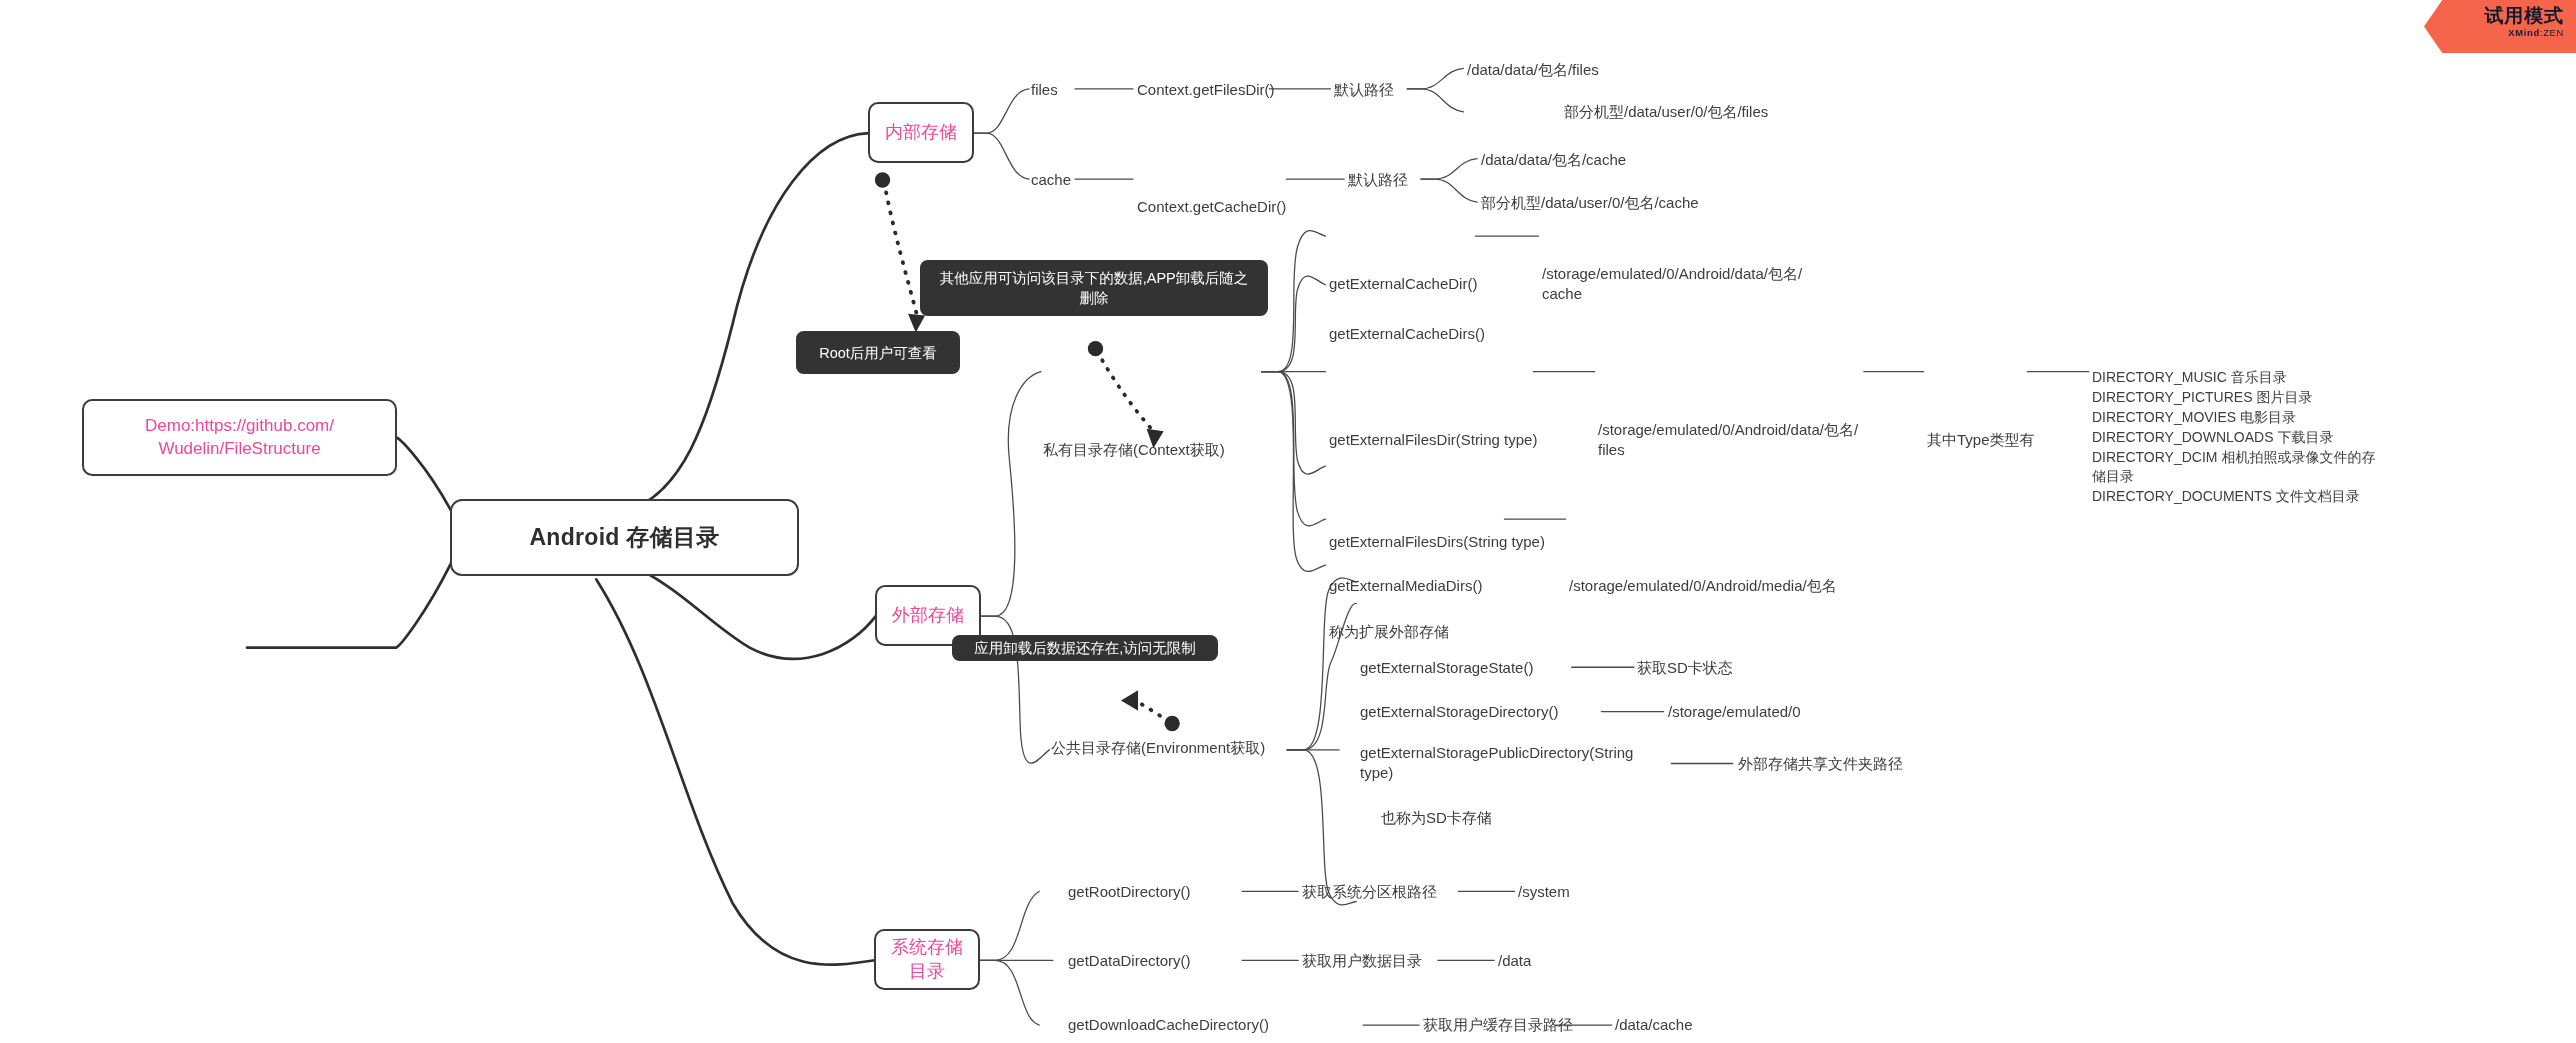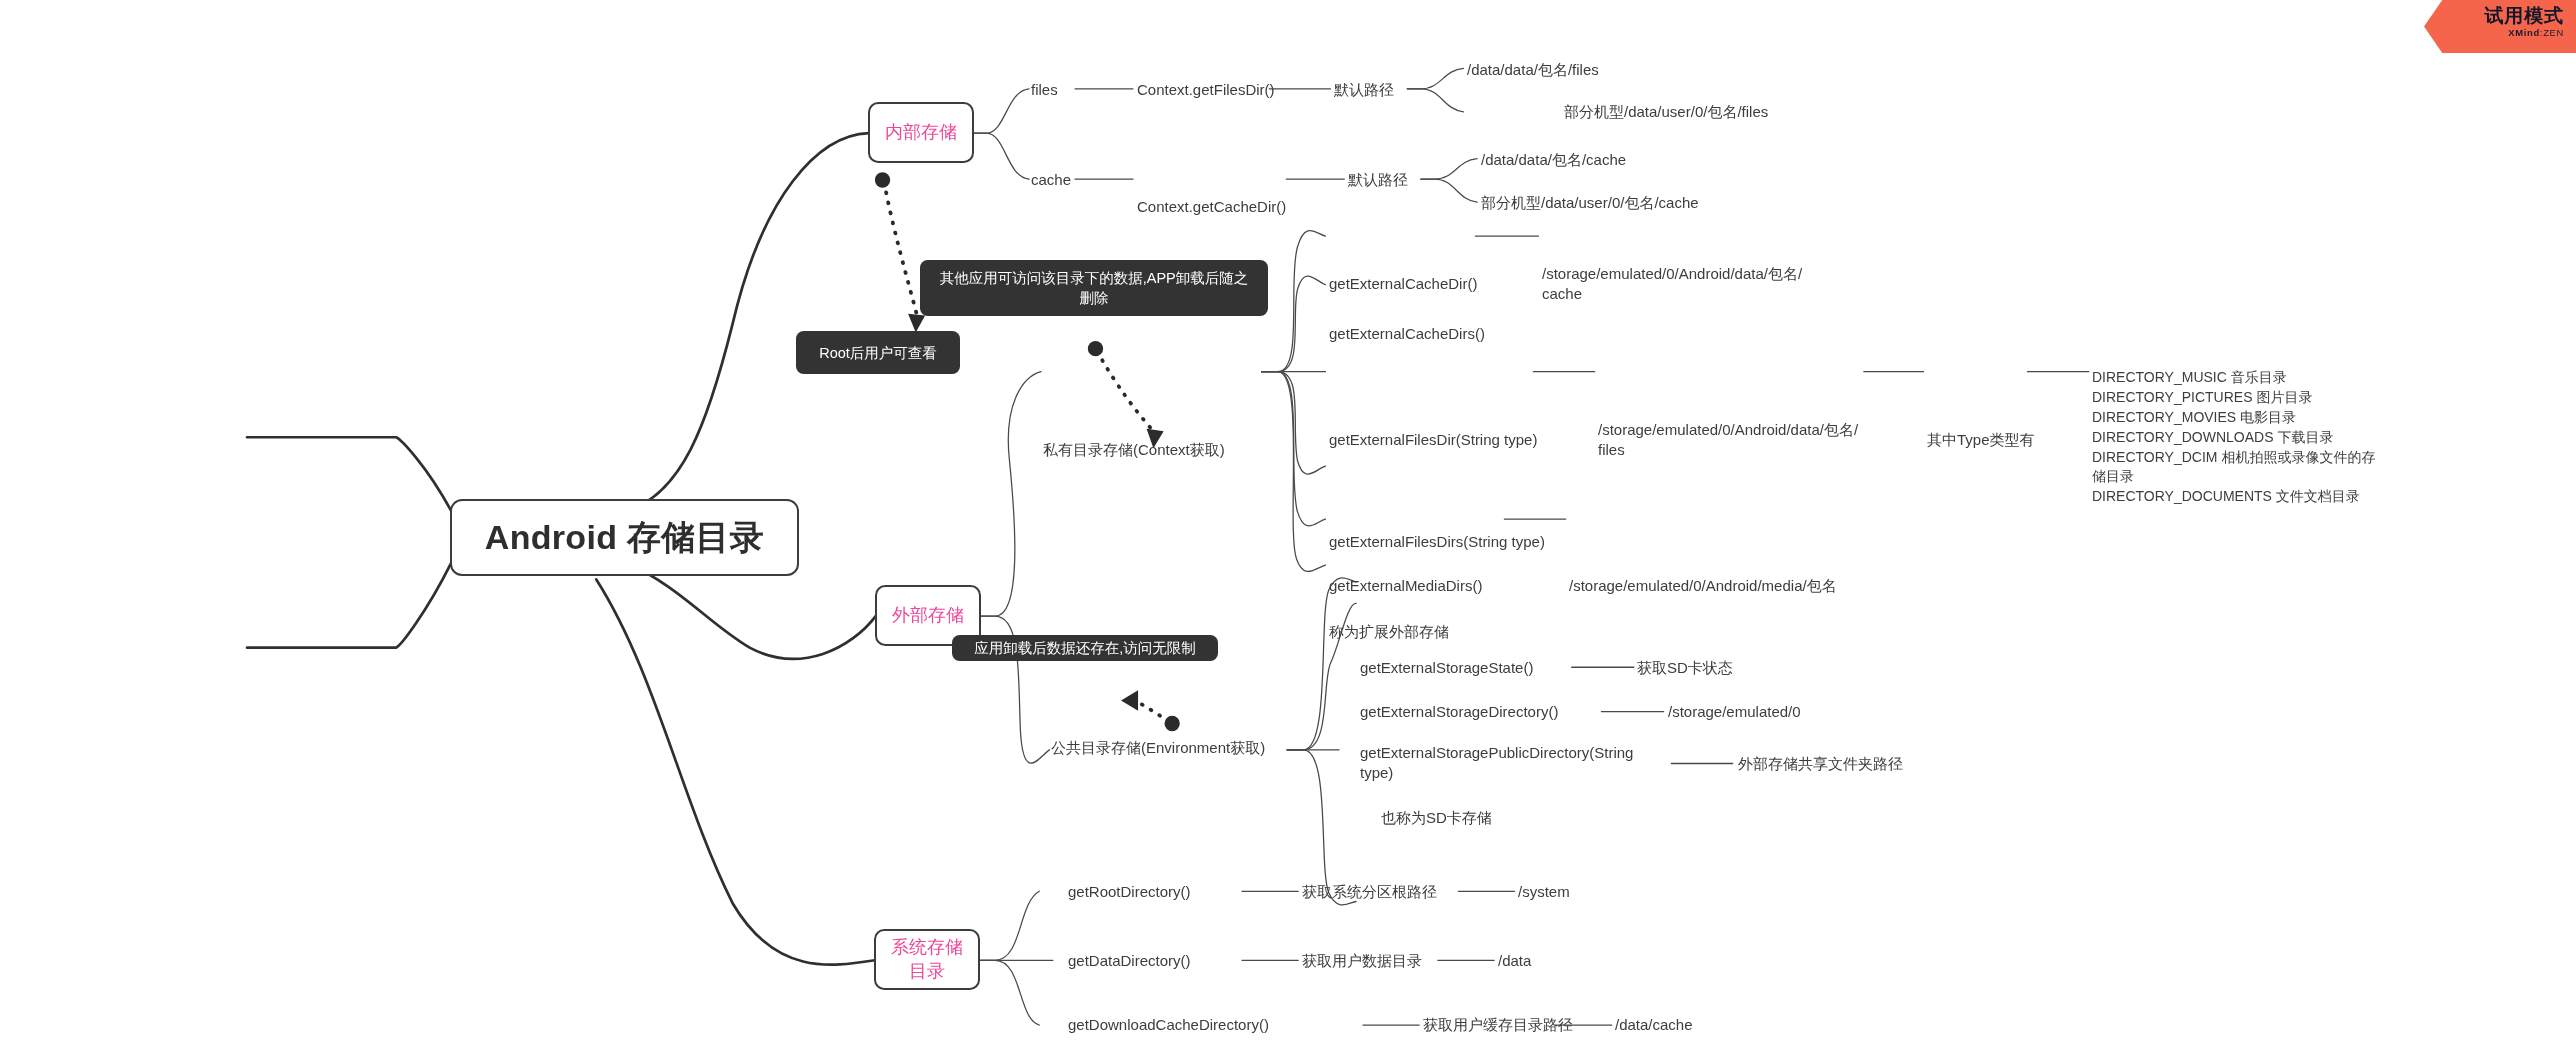--- a/index.html
+++ b/index.html
@@ -36,21 +36,21 @@
     justify-content: center;
     text-align: center;
     padding: 8.5px 12px;
     font-size: 17px;
     color: #ec4899;
   }
   .boxed.thin { border-width: 2.1px; }
   #central {
     border: 2.6px solid #3c3c3c;
     border-radius: 12px;
-    font-size: 34px;
+    font-size: 23px;
     font-weight: bold;
     letter-spacing: 0.3px;
     color: #2e2e2e;
   }
   
   .txt {
     font-size: 15px;
     color: #3d3d3d;
   }
   .txt.sm { font-size: 14px; }
@@ -180,20 +180,22 @@
       <polygon points="1346,503 1366,506 1354,526"></polygon>
       <polygon points="1336,810 1336,834 1316,822"></polygon>
     </g>
   </svg>
 
   <div id="trial-badge">
     <div class="t1">试用模式</div>
     <div class="t2"><b>XMind</b><span>:ZEN</span></div>
   </div>
 
+  <div class="node boxed" id="note-demo" style="left:82px; top:399px; width:315px; height:77px;">Demo:https://github.com/
+Wudelin/FileStructure</div>
 
 
   <div class="node boxed" id="central" style="left:450px; top:499px; width:349px; height:77px;">Android 存储目录</div>
 
   <div class="node boxed thin" style="left:868px; top:102px; width:106px; height:61px; font-size:18px;">内部存储</div>
 
   <div class="node txt" style="left:1031px; top:80px;">files</div>
   <div class="node txt" style="left:1137px; top:80px;">Context.getFilesDir()</div>
   <div class="node txt" style="left:1334px; top:80px;">默认路径</div>
   <div class="node txt" style="left:1467px; top:60px;">/data/data/包名/files</div>

